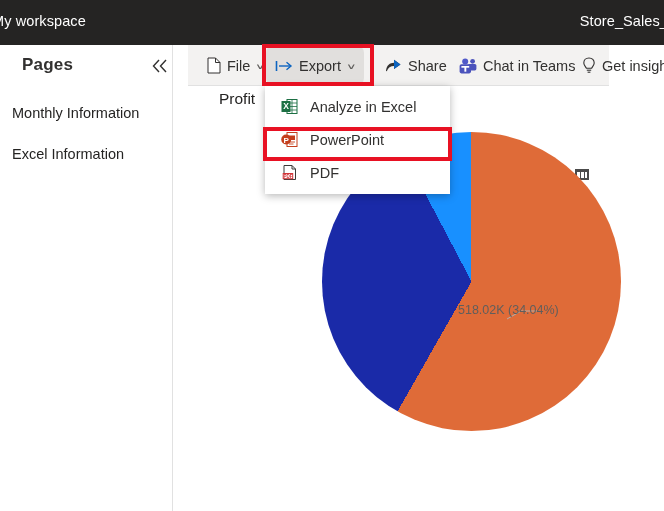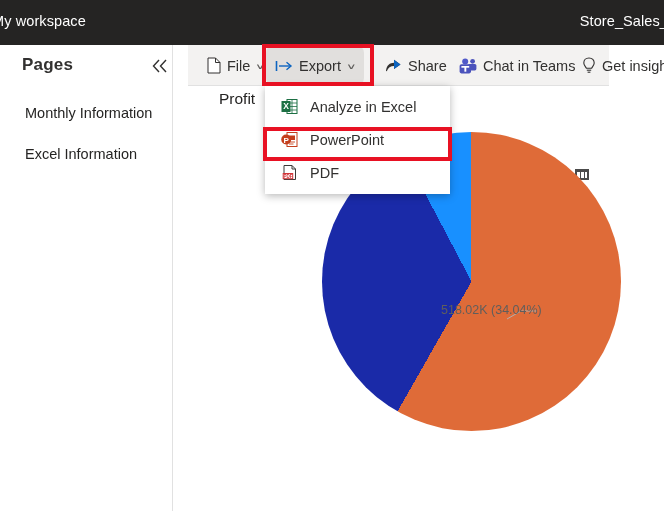--- a/index.html
+++ b/index.html
@@ -82,21 +82,21 @@
 
   .pages-list {
     position: absolute;
     left: 0; top: 48px;
     width: 188px;
   }
   .page-item {
     position: relative;
     height: 41px;
     line-height: 41px;
-    padding-left: 25px;
+    padding-left: 12px;
     font-size: 14.5px;
     color: #252423;
     cursor: pointer;
     white-space: nowrap;
   }
   .page-item.selected {
     background: #ededed;
     font-weight: bold;
   }
   .page-item.selected::before {
@@ -183,21 +183,21 @@
   }
 
   .pie-label {
     position: absolute;
     font-size: 12.5px;
     color: #605e5c;
     line-height: 15px;
     white-space: nowrap;
   }
   #label-blue {
-    left: 252px; top: 216px;
+    left: 269px; top: 216px;
     text-align: right;
   }
   .leader {
     position: absolute;
     stroke: #b3b0ad;
     stroke-width: 1;
     fill: none;
   }
 
   

